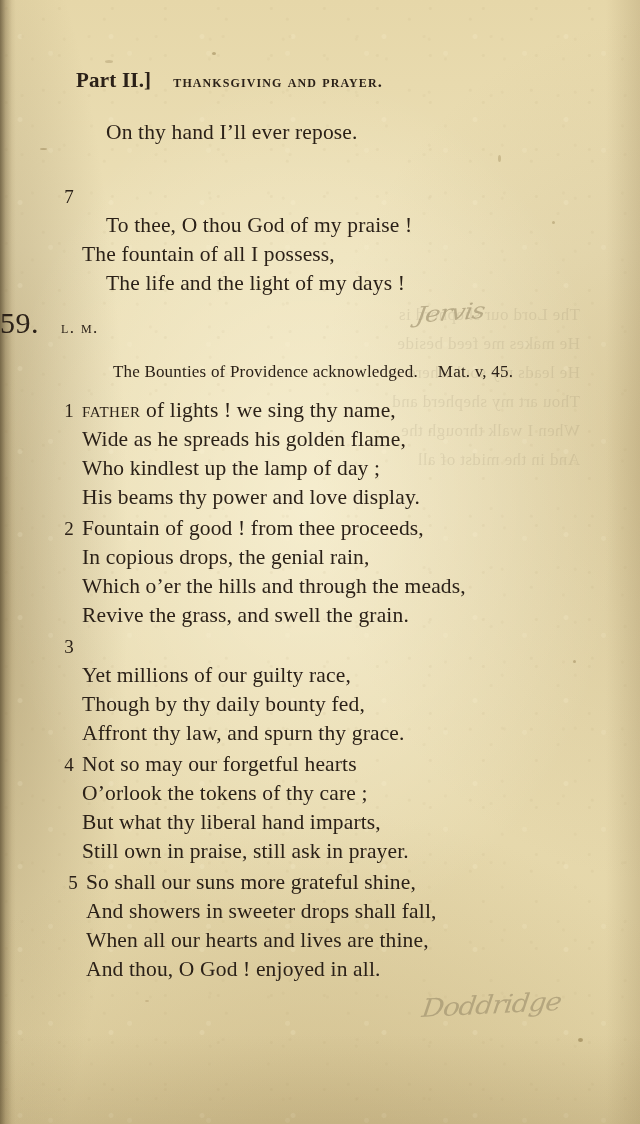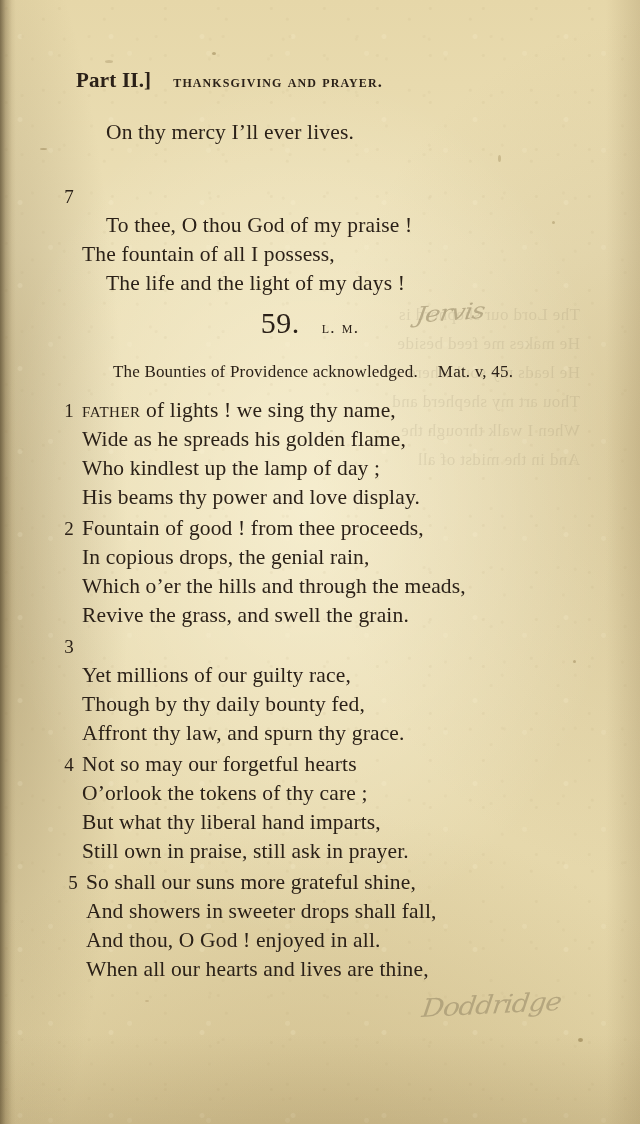--- a/index.html
+++ b/index.html
@@ -143,21 +143,21 @@
     text-transform: lowercase;
     letter-spacing: 0.5px;
   }
 
   
   #hymn-head {
     position: absolute;
     left: 0;
     top: 306px;
     width: 620px;
-    text-align: center;
+    text-align: left;
   }
   #hymn-head .hnum {
     font-size: 30px;
     letter-spacing: 0.5px;
   }
   #hymn-head .meter {
     font-size: 17px;
     font-variant: small-caps;
     text-transform: lowercase;
     letter-spacing: 1.4px;
@@ -238,21 +238,21 @@
   <div class="speck" style="left:330px;top:430px;width:3px;height:2px;opacity:.22;"></div>
 
   <div class="content">
 
     <div id="runhead">
       <span class="part">Part II.]</span><span class="title">Thanksgiving and Prayer.</span>
     </div>
 
     <div class="stanza" style="top:118px;">
       <div class="vline indent">
-        <span class="num"></span><span class="txt">On thy mercy I’ll ever lives.</span>
+        <span class="num"></span><span class="txt">On thy hand I’ll ever repose.</span>
       </div>
     </div>
 
     <div class="stanza" style="top:182px;">
       <div class="vline">
         <span class="num">7</span>
       </div>
       <div class="vline indent">
         <span class="txt">To thee, O thou God of my praise !</span>
       </div>
@@ -333,24 +333,24 @@
     </div>
 
     <div class="stanza" style="top:868px; left:48px;">
       <div class="vline">
         <span class="num">5</span><span class="txt">So shall our suns more grateful shine,</span>
       </div>
       <div class="vline">
         <span class="txt">And showers in sweeter drops shall fall,</span>
       </div>
       <div class="vline">
+        <span class="txt">When all our hearts and lives are thine,</span>
+      </div>
+      <div class="vline">
         <span class="txt">And thou, O God ! enjoyed in all.</span>
-      </div>
-      <div class="vline">
-        <span class="txt">When all our hearts and lives are thine,</span>
       </div>
     </div>
 
   </div>
 
   <div class="pencil" id="pencil-top">Jervis</div>
   <div class="pencil" id="pencil-bottom">Doddridge</div>
 
   <div id="gutter-shadow"></div>
   <div id="right-shade"></div>

